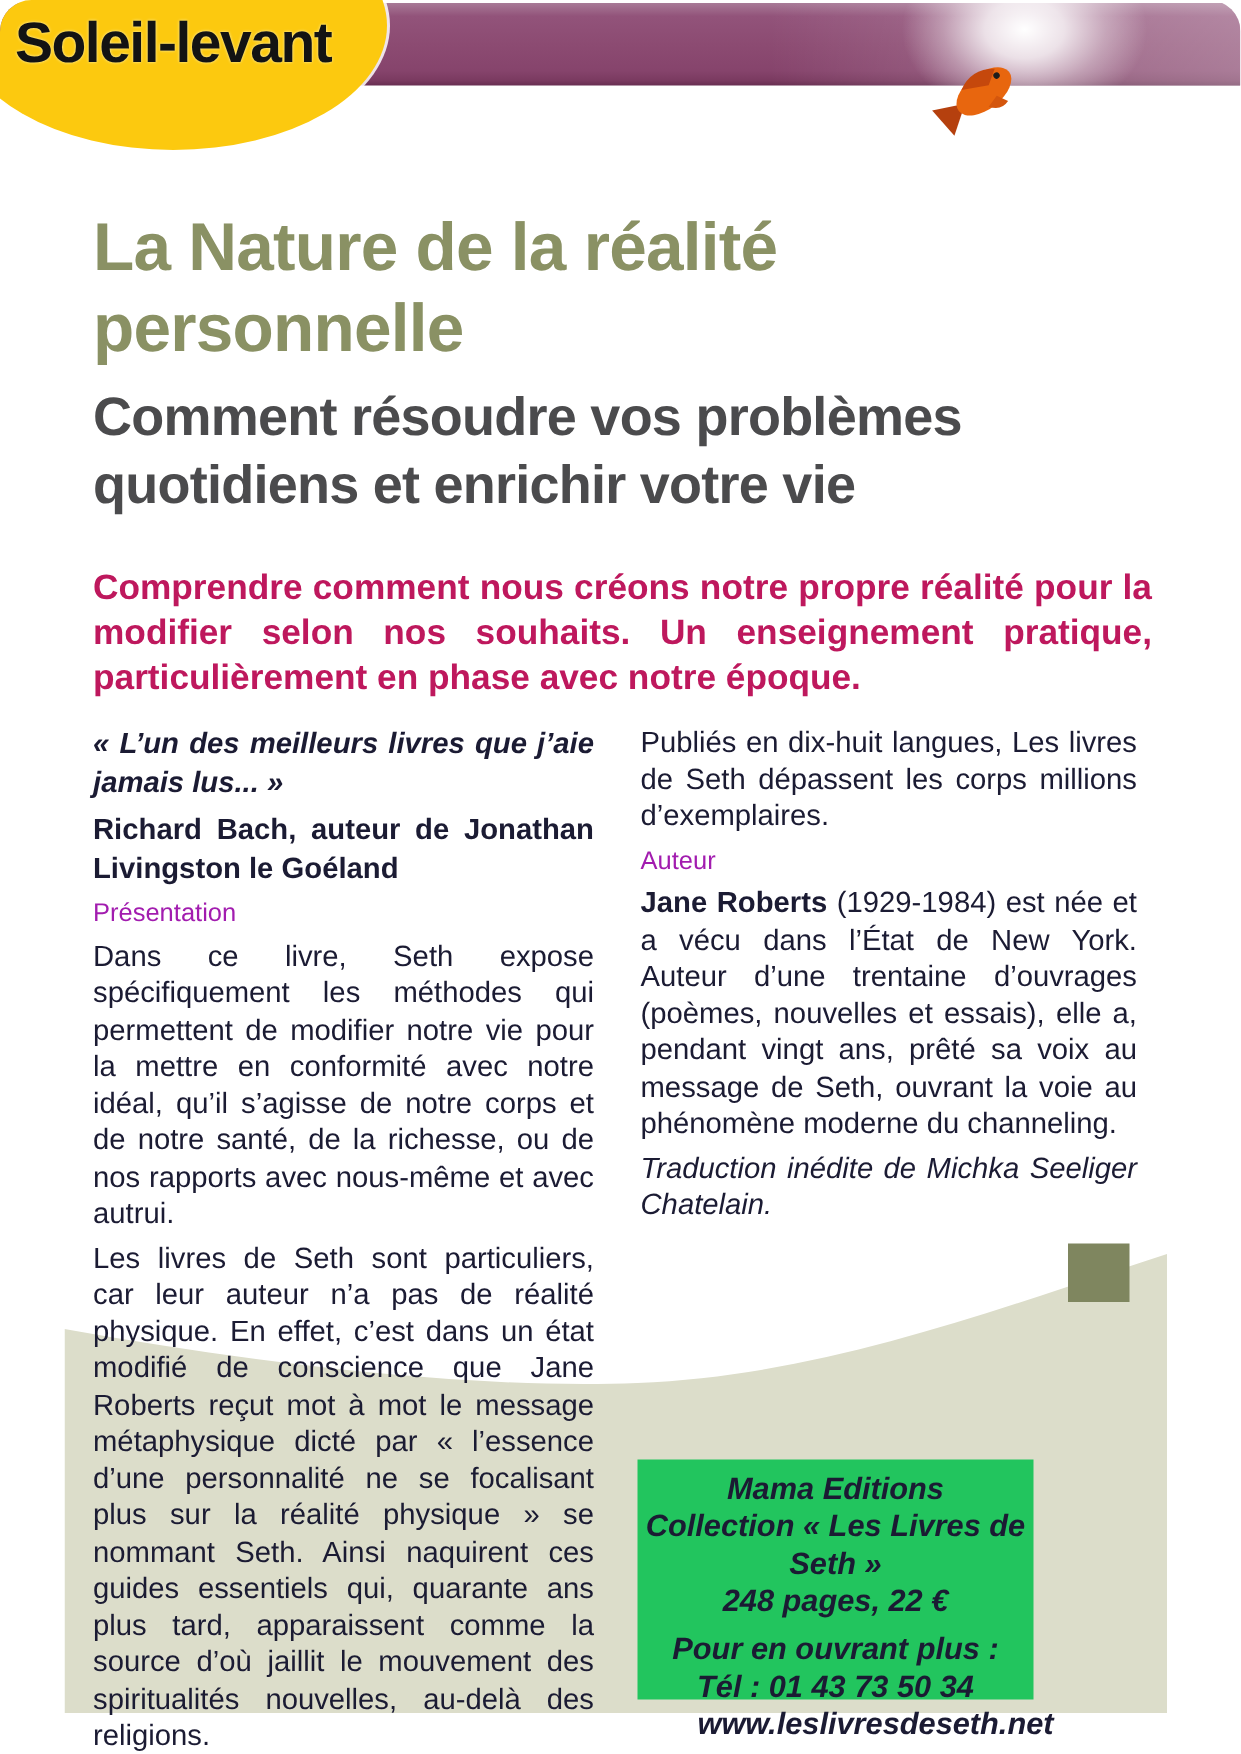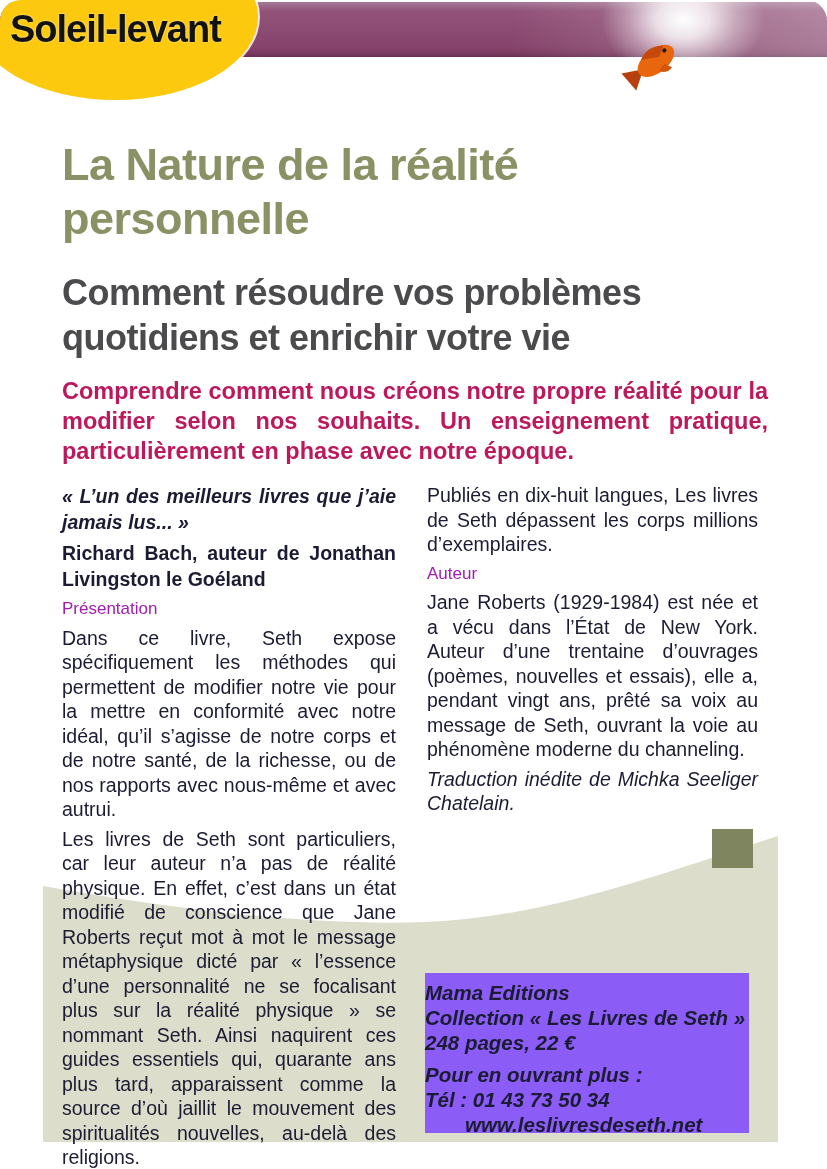--- a/index.html
+++ b/index.html
@@ -63,21 +63,21 @@
     left: 62px; top: 138px;
     width: 600px;
     font-size: 45px;
     line-height: 54px;
     font-weight: bold;
     letter-spacing: -0.5px;
     color: #8a9164;
   }
   .page-subtitle {
     position: absolute;
-    left: 62px; top: 270px;
+    left: 62px; top: 255px;
     width: 690px;
     font-size: 36px;
     line-height: 45px;
     font-weight: bold;
     letter-spacing: -0.5px;
     color: #4b4b4d;
   }
   .lead-paragraph {
     position: absolute;
     left: 62px; top: 376px;
@@ -125,30 +125,31 @@
     font-weight: bold;
     line-height: 26px; margin-bottom: 2px;
     text-align: justify;
   }
   .section-heading {
     font-weight: normal;
     font-size: 17px;
     color: #a21caf;
     margin: 4px 0 4px 0;
   }
-  .author-name { font-weight: normal; margin-top: 47px; }
+  .author-name { font-weight: bold; margin-top: 47px; }
   .italic-note { font-style: italic; text-align: left; margin-top: 3px; }
 
   
   .info-box {
     position: absolute;
     left: 425px; top: 973px;
-    width: 324px; height: 160px;
-    background: #8b5cf6;
+    width: 264px; height: 160px;
+    background: #22c55e;
     z-index: 2;
+    text-align: center;
     font-weight: bold;
     font-style: italic;
     color: #1b1b33;
     font-size: 20.5px;
     line-height: 25px;
     padding-top: 7px;
   }
   .info-box .gap { height: 7px; }
   .info-box .website { color: #1b1b33; text-decoration: none; margin-left: 40px; }
 </style>

